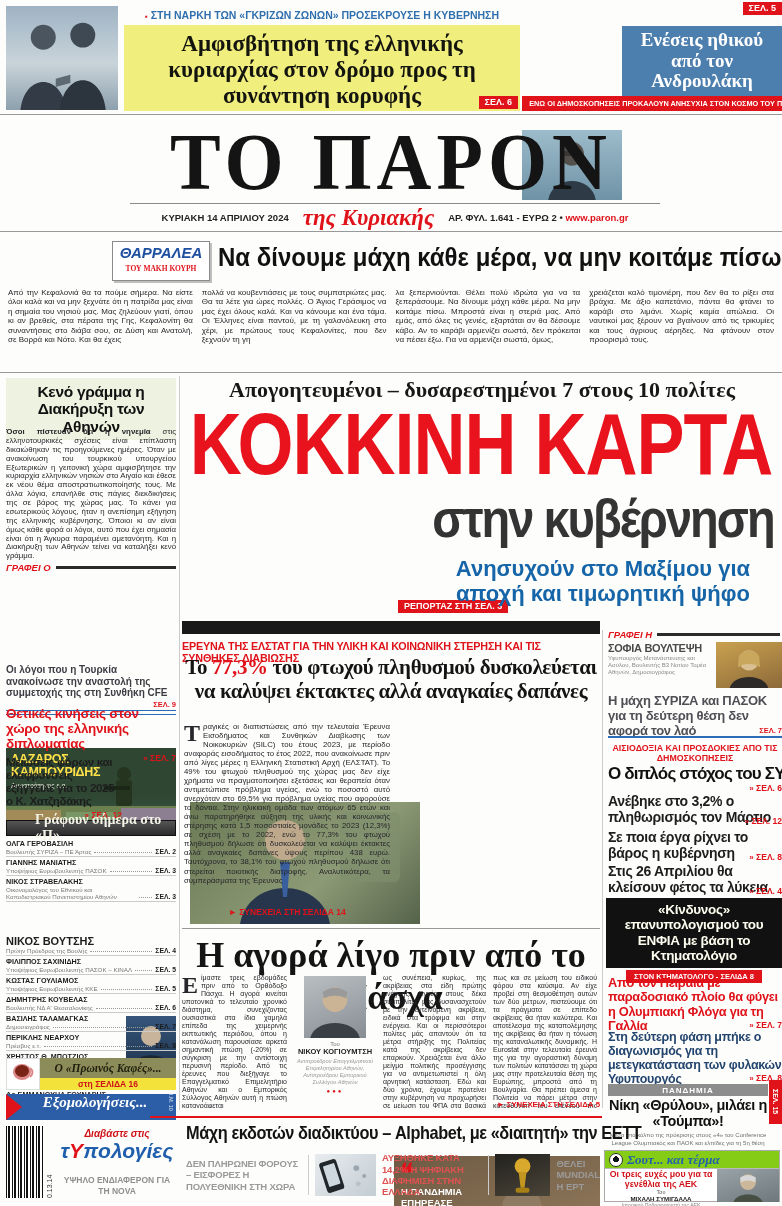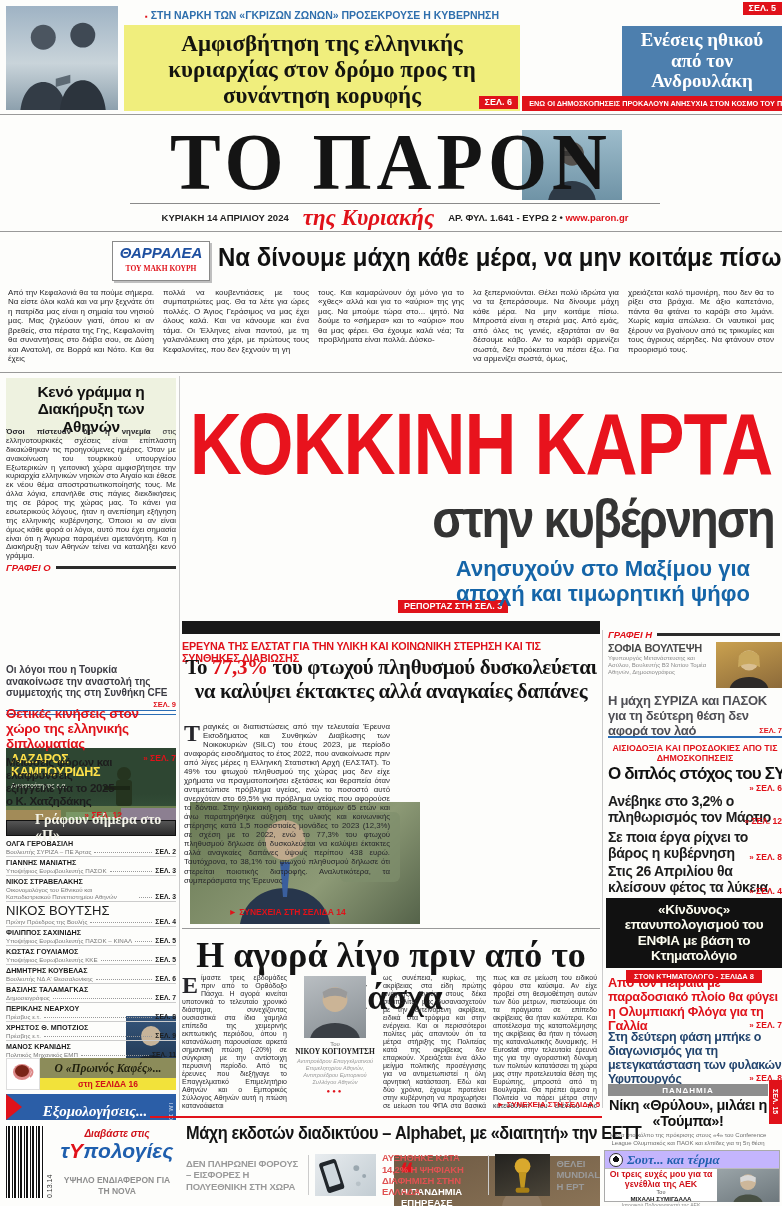--- a/index.html
+++ b/index.html
@@ -69,21 +69,20 @@
   <div class="abs" style="left:112px;top:241px;width:96px;height:38px;border:1px solid #8a8a8a;box-shadow:2px 2px 0 #bfbfbf;background:#fff;text-align:center;">
     <div style="font-size:15px;font-weight:bold;font-style:italic;color:#1e4fa0;line-height:22px;">ΘΑΡΡΑΛΕΑ</div>
     <div class="ser" style="font-size:7.5px;font-weight:bold;color:#e0121a;">ΤΟΥ ΜΑΚΗ ΚΟΥΡΗ</div>
   </div>
   <div class="abs" style="left:218px;top:243px;width:560px;">
     <span class="condL" style="font-size:25px;font-weight:bold;color:#111;transform:scaleX(0.96);white-space:nowrap;">Να δίνουμε μάχη κάθε μέρα, να μην κοιτάμε πίσω</span>
   </div>
   <div class="abs jus" style="left:8px;top:288px;width:766px;height:80px;display:flex;gap:9px;font-size:8px;line-height:1.18;color:#26262b;overflow:hidden;">
     <div style="flex:1;">Από την Κεφαλονιά θα τα πούμε σήμερα. Να είστε όλοι καλά και να μην ξεχνάτε ότι η πατρίδα μας είναι η σημαία του νησιού μας. Μας ζηλεύουν γιατί, όπου κι αν βρεθείς, στα πέρατα της Γης, Κεφαλονίτη θα συναντήσεις στο διάβα σου, σε Δύση και Ανατολή, σε Βορρά και Νότο. Και θα έχεις</div>
     <div style="flex:1;">πολλά να κουβεντιάσεις με τους συμπατριώτες μας. Θα τα λέτε για ώρες πολλές. Ο Άγιος Γεράσιμος να μας έχει όλους καλά. Και να κάνουμε και ένα τάμα. Οι Έλληνες είναι παντού, με τη γαλανόλευκη στο χέρι, με πρώτους τους Κεφαλονίτες, που δεν ξεχνούν τη γη</div>
-    <div style="flex:1;">τους. Και καμαρώνουν όχι μόνο για το «χθες» αλλά και για το «αύριο» της γης μας. Να μπούμε τώρα στο... ψητό. Να δούμε το «σήμερα» και το «αύριο» που θα μας φέρει. Θα έχουμε καλά νέα; Τα προβλήματα είναι πολλά. Δύσκο-</div>
     <div style="flex:1;">λα ξεπερνιούνται. Θέλει πολύ ιδρώτα για να τα ξεπεράσουμε. Να δίνουμε μάχη κάθε μέρα. Να μην κοιτάμε πίσω. Μπροστά είναι η στεριά μας. Από εμάς, από όλες τις γενιές, εξαρτάται αν θα δέσουμε κάβο. Αν το καράβι αρμενίζει σωστά, δεν πρόκειται να πέσει έξω. Για να αρμενίζει σωστά, όμως,</div>
     <div style="flex:1;">χρειάζεται καλό τιμονιέρη, που δεν θα το ρίξει στα βράχια. Με άξιο καπετάνιο, πάντα θα φτάνει το καράβι στο λιμάνι. Χωρίς καμία απώλεια. Οι ναυτικοί μας ξέρουν να βγαίνουν από τις τρικυμίες και τους άγριους αέρηδες. Να φτάνουν στον προορισμό τους.</div>
   </div>
   <div class="abs rule" style="left:0;top:372px;width:782px;height:1px;"></div>
   <div class="abs" style="left:179px;top:376px;width:1px;height:734px;background:#ccc;"></div>
 
   <div class="abs" style="left:6px;top:378px;width:170px;background:#eef2e0;padding:5px 4px;box-sizing:border-box;text-align:center;">
     <div style="font-size:15.5px;font-weight:bold;color:#101010;line-height:1.12;letter-spacing:-0.3px;">Κενό γράμμα η Διακήρυξη των Αθηνών</div>
   </div>
   <div class="abs jus" style="left:6px;top:428px;width:170px;height:132px;font-size:7.8px;line-height:1.14;color:#26262b;overflow:hidden;">
@@ -147,21 +146,21 @@
     </div>
     <div style="border-bottom:1px solid #ccc;padding:1px 0;">
       <div style="font-size:7.2px;font-weight:bold;">ΝΙΚΟΣ ΣΤΡΑΒΕΛΑΚΗΣ</div>
       <div style="display:flex;align-items:flex-end;">
           <span style="font-size:6.2px;color:#777;max-width:130px;">Οικονομολόγος του Εθνικού και Καποδιστριακού Πανεπιστημίου Αθηνών</span>
           <span class="dotlead"></span>
           <span style="font-size:6.8px;font-weight:bold;">ΣΕΛ. 3</span>
         </div>
     </div>
     <div style="border-bottom:1px solid #ccc;padding:1px 0;">
-      <div style="font-size:13px;font-weight:normal;">ΝΙΚΟΣ ΒΟΥΤΣΗΣ</div>
+      <div style="font-size:11px;font-weight:bold;margin-top:32px;">ΝΙΚΟΣ ΒΟΥΤΣΗΣ</div>
       <div style="display:flex;align-items:flex-end;">
           <span style="font-size:6.2px;color:#777;">Πρώην Πρόεδρος της Βουλής</span>
           <span class="dotlead"></span>
           <span style="font-size:6.8px;font-weight:bold;">ΣΕΛ. 4</span>
         </div>
     </div>
     <div style="border-bottom:1px solid #ccc;padding:1px 0;">
       <div style="font-size:7.2px;font-weight:bold;">ΦΙΛΙΠΠΟΣ ΣΑΧΙΝΙΔΗΣ</div>
       <div style="display:flex;align-items:flex-end;">
           <span style="font-size:6.2px;color:#777;">Υποψήφιος Ευρωβουλευτής ΠΑΣΟΚ – ΚΙΝΑΛ</span>
@@ -234,36 +233,37 @@
           <ellipse cx="11" cy="9" rx="7" ry="6" fill="#7a2418"></ellipse>
           <path d="M19 6 q5 4 0 9" stroke="#d88" stroke-width="2" fill="none"></path>
         </svg>
     </div>
     <div style="flex:1;display:flex;flex-direction:column;">
       <div class="ser" style="flex:1;background:#8c8c5a;color:#20200f;font-weight:bold;font-style:italic;font-size:11.5px;display:flex;align-items:center;justify-content:center;">Ο «Πρωινός Καφές»...</div>
       <div style="height:12px;background:#f2e23a;color:#d0121a;font-weight:bold;font-size:8.5px;display:flex;align-items:center;justify-content:center;">στη ΣΕΛΙΔΑ 16</div>
     </div>
   </div>
 
-  <div class="abs" style="left:6px;top:1094px;width:170px;height:26px;background:#2b5ea7;display:flex;align-items:flex-end;">
+  <div class="abs" style="left:6px;top:1094px;width:170px;height:26px;background:#2b5ea7;display:flex;align-items:flex-start;">
     <div style="width:0;height:0;border-top:13px solid transparent;border-bottom:13px solid transparent;border-left:16px solid #e0121a;"></div>
     <div class="ser" style="flex:1;color:#fff;font-style:italic;font-weight:bold;font-size:15px;text-align:center;">Εξομολογήσεις...</div>
     <div style="writing-mode:vertical-rl;font-size:5.5px;color:#dfe6f2;padding-right:2px;">Ι.Μ. 10</div>
   </div>
 
   <div class="abs" style="left:6px;top:1126px;width:38px;height:72px;background:repeating-linear-gradient(90deg,#111 0 1px,#fff 1px 2px,#111 2px 4px,#fff 4px 6px);"></div>
   <div class="abs" style="left:46px;top:1126px;height:72px;writing-mode:vertical-rl;transform:rotate(180deg);font-size:7px;color:#333;">0.13.14</div>
   <div class="abs" style="left:58px;top:1128px;width:118px;text-align:center;">
     <div style="font-size:10px;font-weight:bold;font-style:italic;color:#d0121a;">Διαβάστε στις</div>
     <div style="font-size:21px;font-weight:bold;font-style:italic;line-height:1.15;">
       <span style="color:#1f5fae;">τ</span><span style="color:#e0121a;">Υ</span><span style="color:#1f5fae;">πολογίες</span>
     </div>
     <div style="margin-top:12px;font-size:8.5px;font-weight:bold;color:#8f8f8f;line-height:1.25;">ΥΨΗΛΟ ΕΝΔΙΑΦΕΡΟΝ ΓΙΑ ΤΗ NOVA</div>
   </div>
 
+  <div class="abs ser" style="left:182px;top:377px;width:600px;text-align:center;font-size:22px;font-weight:bold;color:#171717;">Απογοητευμένοι – δυσαρεστημένοι 7 στους 10 πολίτες</div>
   <div class="abs" style="left:180px;top:402px;width:602px;text-align:center;">
     <span class="condC" style="font-size:72px;font-weight:800;color:#e8131d;letter-spacing:-1px;line-height:0.95;transform:scale(1.0,1.22);white-space:nowrap;">ΚΟΚΚΙΝΗ ΚΑΡΤΑ</span>
   </div>
   <div class="abs photo" style="left:190px;top:490px;width:230px;height:122px;background:linear-gradient(135deg,#6a7a55,#8d9a76 60%,#55634a);">
     <svg class="sil" viewBox="0 0 230 122">
       <rect x="150" y="10" width="60" height="70" rx="6" fill="#7f8f6c" opacity="0.7"></rect>
       <circle cx="95" cy="38" r="20" fill="#bfa98c"></circle>
       <path d="M50 122 C58 74 132 74 140 122 Z" fill="#27364c"></path>
       <path d="M90 60 L100 60 L97 95 L93 95 Z" fill="#3a5f9e"></path>
     </svg>
@@ -335,21 +335,21 @@
   <div class="abs pgref" style="left:608px;top:1073px;width:174px;text-align:right;"><span class="arr">»</span> <span>ΣΕΛ. 8</span></div>
 
   <div class="abs" style="left:608px;top:1084px;width:160px;height:12px;background:#8d8d8d;color:#fff;font-size:8px;font-weight:bold;display:flex;align-items:center;justify-content:center;letter-spacing:1px;">ΠΑΝΔΗΜΙΑ</div>
   <div class="abs" style="right:0;top:1080px;width:13px;height:44px;background:#e0121a;color:#fff;display:flex;align-items:center;justify-content:center;">
     <span style="writing-mode:vertical-rl;font-size:7px;font-weight:bold;">ΣΕΛ. 15</span>
   </div>
   <div class="abs" style="left:606px;top:1098px;width:164px;text-align:center;font-size:14.5px;font-weight:bold;color:#111;line-height:1.1;letter-spacing:-0.4px;">Νίκη «Θρύλου», μιλάει η «Τούμπα»!</div>
   <div class="abs" style="left:606px;top:1132px;width:164px;text-align:center;font-size:6px;color:#6e6e6e;line-height:1.3;">Μέσα στο κόλπο της πρόκρισης στους «4» του Conference League Ολυμπιακός και ΠΑΟΚ και ελπίδες για τη 5η θέση</div>
 
   <div class="abs" style="left:604px;top:1150px;width:176px;height:52px;border:1px solid #aaa;box-sizing:border-box;background:#fff;">
-    <div style="height:17px;background:#c4b5fd;border-bottom:1px solid #bbb;display:flex;align-items:center;gap:4px;padding:0 4px;">
+    <div style="height:17px;background:#84cc16;border-bottom:1px solid #bbb;display:flex;align-items:center;gap:4px;padding:0 4px;">
       <span style="width:12px;height:12px;border-radius:50%;background:radial-gradient(circle at 50% 45%, #111 0 3px, #fff 3px);border:1px solid #333;display:inline-block;"></span>
       <span class="ser" style="color:#1f5fae;font-weight:bold;font-style:italic;font-size:13px;">Σουτ... και τέρμα</span>
     </div>
     <div style="display:flex;height:33px;">
       <div style="flex:1;text-align:center;padding-top:1px;">
         <div style="font-size:8.8px;font-weight:bold;color:#d0121a;line-height:1.1;">Οι τρεις ευχές μου για τα γενέθλια της ΑΕΚ</div>
         <div style="font-size:5.5px;color:#555;">Του</div>
         <div style="font-size:6.2px;font-weight:bold;color:#222;">ΜΙΧΑΛΗ ΣΥΜΙΓΔΑΛΑ</div>
         <div style="font-size:5.2px;color:#888;">Ιστορικού Ποδοσφαιριστή της ΑΕΚ</div>
       </div>
@@ -369,21 +369,21 @@
     <div class="jus dropcap" style="width:105px;font-size:7px;line-height:1.14;color:#26262b;">Είμαστε τρεις εβδομάδες πριν από το Ορθόδοξο Πάσχα. Η αγορά κινείται υποτονικά το τελευταίο χρονικό διάστημα, συνεχίζοντας ουσιαστικά στα ίδια χαμηλά επίπεδα της χειμερινής εκπτωτικής περιόδου, όπου η κατανάλωση παρουσίασε αρκετά σημαντική πτώση (-20%) σε σύγκριση με την αντίστοιχη περυσινή περίοδο. Από τις έρευνες που διεξήγαγε το Επαγγελματικό Επιμελητήριο Αθηνών και ο Εμπορικός Σύλλογος Αθηνών αυτή η πτώση καταγράφεται</div>
     <div style="width:82px;text-align:center;">
       <div class="photo" style="width:62px;height:62px;margin:2px auto 3px;background:linear-gradient(160deg,#b9bec2,#878e93);">
         <svg class="sil" viewBox="0 0 100 100">
           <circle cx="50" cy="38" r="20" fill="#cbb496"></circle>
             <path d="M10 100 C18 68 82 68 90 100 Z" fill="#3a3f45"></path>
           <path d="M30 26 Q50 12 70 26 L68 36 Q50 28 32 36 Z" fill="#9a9a9a"></path>
         </svg>
       </div>
       <div style="font-size:6px;color:#777;">Του</div>
-      <div style="font-size:7.5px;font-weight:bold;color:#222;font-family:Liberation Serif, serif;">ΝΙΚΟΥ ΚΟΓΙΟΥΜΤΣΗ</div>
+      <div style="font-size:7.5px;font-weight:bold;color:#222;">ΝΙΚΟΥ ΚΟΓΙΟΥΜΤΣΗ</div>
       <div style="font-size:5.6px;color:#999;font-style:italic;line-height:1.25;margin-top:2px;">Αντιπροέδρου Επαγγελματικού Επιμελητηρίου Αθηνών, Αντιπροέδρου Εμπορικού Συλλόγου Αθηνών</div>
       <div style="font-size:6px;color:#e0121a;margin-top:2px;letter-spacing:2px;">●●●</div>
     </div>
     <div class="jus" style="width:103px;font-size:7px;line-height:1.14;color:#26262b;">ως συνέπεια, κυρίως, της ακρίβειας στα είδη πρώτης ανάγκης. Εννέα στους δέκα συμπολίτες μας δυσανασχετούν με την εντεινόμενη ακρίβεια, ειδικά στα τρόφιμα και στην ενέργεια. Και οι περισσότεροι πολίτες μάς απαντούν ότι τα μέτρα στήριξης της Πολιτείας κατά της ακρίβειας δεν επαρκούν. Χρειάζεται ένα άλλο μείγμα πολιτικής προσέγγισης για να αντιμετωπιστεί η όλη αρνητική κατάσταση. Εδώ και δύο χρόνια, έχουμε προτείνει στην κυβέρνηση να προχωρήσει σε μείωση του ΦΠΑ στα βασικά είδη πρώτης ανάγκης, ό-</div>
     <div class="jus" style="width:104px;font-size:7px;line-height:1.14;color:#26262b;">πως και σε μείωση του ειδικού φόρου στα καύσιμα. Αν είχε προβεί στη θεσμοθέτηση αυτών των δύο μέτρων, πιστεύουμε ότι τα πράγματα σε επίπεδο ακρίβειας θα ήταν καλύτερα. Και αποτέλεσμα της καταπολέμησης της ακρίβειας θα ήταν η τόνωση της καταναλωτικής δυναμικής. Η Eurostat στην τελευταία έρευνά της για την αγοραστική δύναμη των πολιτών κατατάσσει τη χώρα μας στην προτελευταία θέση της Ευρώπης, μπροστά από τη Βουλγαρία. Θα πρέπει άμεσα η Πολιτεία να πάρει μέτρα στην κατεύθυνση του ελέγχου της αισχροκέρδειας, της κερδο-</div>
   </div>
   <div class="abs" style="left:455px;top:1100px;width:145px;text-align:right;font-size:7.8px;font-weight:bold;color:#e0121a;">
     <span>►</span> <span>ΣΥΝΕΧΕΙΑ ΣΤΗ ΣΕΛΙΔΑ 5</span>
   </div>
 

